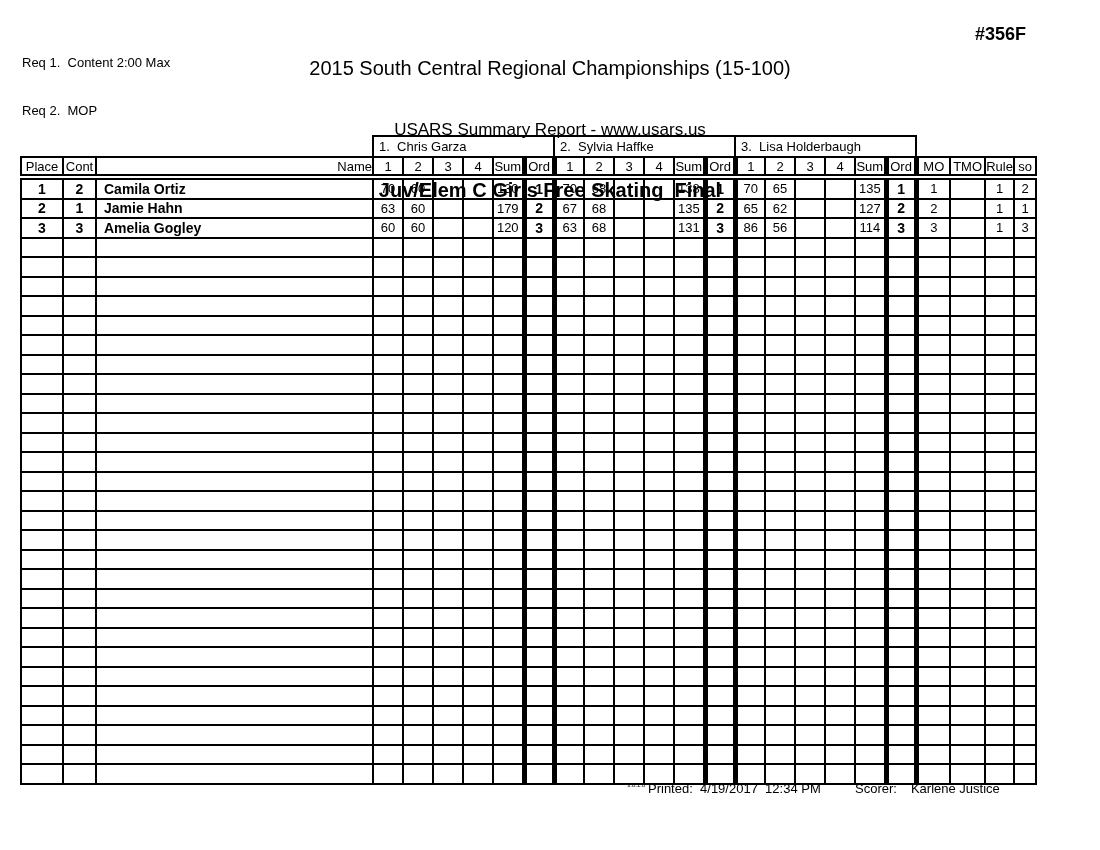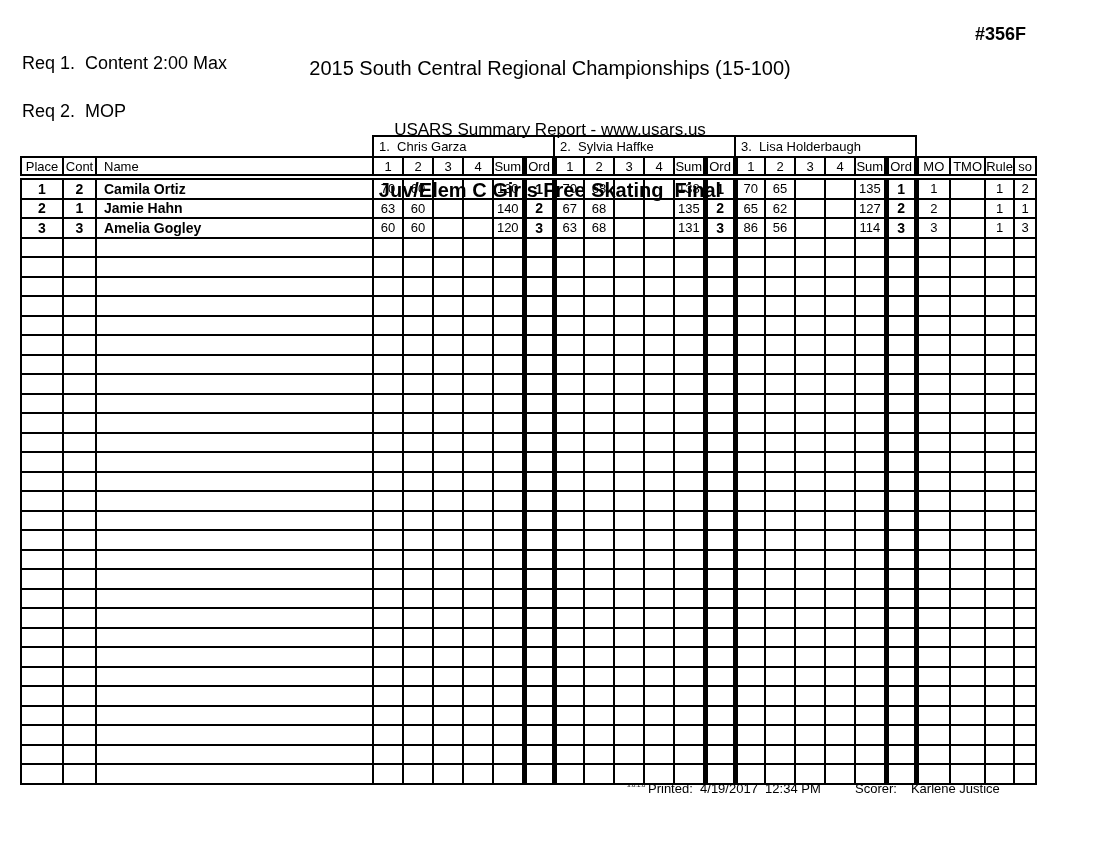--- a/index.html
+++ b/index.html
@@ -11,21 +11,21 @@
     font-family: "Liberation Sans", sans-serif;
     color: #000;
     position: relative;
     overflow: hidden;
   }
   .abs { position: absolute; }
 
   
   #req-block {
     left: 22px; top: 23px;
-    font-size: 18px;
+    font-size: 13px;
     line-height: 16px;
     white-space: pre;
   }
 
   
   #title-block {
     left: 0; top: 21px; width: 1100px;
     text-align: center;
     white-space: pre;
   }
@@ -62,21 +62,21 @@
   
   #summary tr.jrow td { height: 19px; }
   #summary tr.jrow td.spacer { border: none; }
   #summary tr.jrow td.judge {
     text-align: left;
     padding-left: 5px;
     font-size: 13px;
   }
   
   #summary tr.hrow th { border-bottom: 6px double #000; height: 16px; }
-  #summary th.name-h { text-align: left; padding-left: 7px; }
+  #summary th.name-h { text-align: right; padding-left: 7px; }
   
   #summary td.name { text-align: left; padding-left: 7px; font-weight: bold; font-size: 14px; border-radius: 7px; }
   #summary td.b { font-weight: bold; font-size: 14px; }
   #summary td.ord, #summary th.ord {
     border-left: 5px solid #000;
     border-right: 5px solid #000;
   }
   #summary td.ord { font-weight: bold; font-size: 14px; }
 
   
@@ -199,21 +199,21 @@
         <td class="c">2</td>
       </tr>
       <tr>
         <td class="b">2</td>
         <td class="b">1</td>
         <td class="name">Jamie Hahn</td>
         <td class="c">63</td>
         <td class="c">60</td>
         <td class="c"></td>
         <td class="c"></td>
-        <td class="c">140</td>
+        <td class="c">179</td>
         <td class="ord">2</td>
         <td class="c">67</td>
         <td class="c">68</td>
         <td class="c"></td>
         <td class="c"></td>
         <td class="c">135</td>
         <td class="ord">2</td>
         <td class="c">65</td>
         <td class="c">62</td>
         <td class="c"></td>

